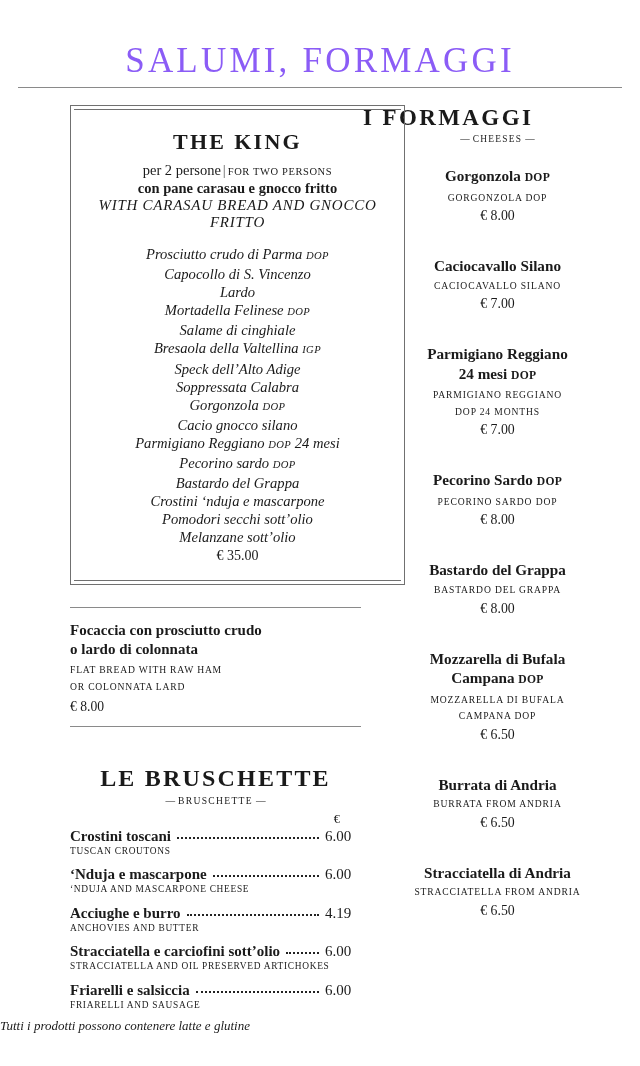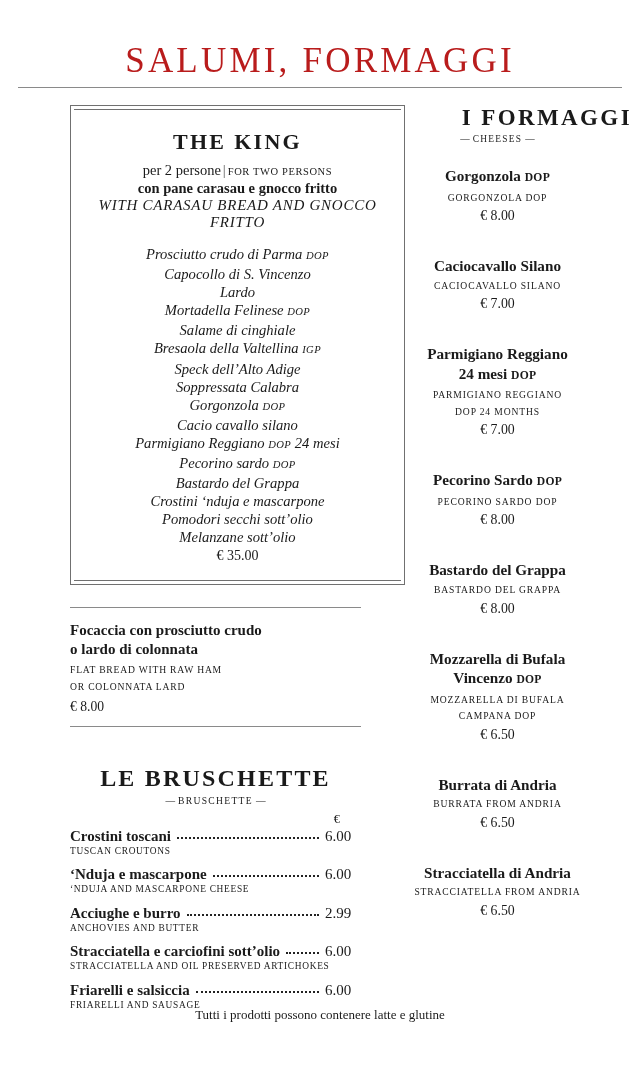--- a/index.html
+++ b/index.html
@@ -15,21 +15,21 @@
   }
 
   
   .page-title {
     text-align: center;
     font-size: 35px;
     font-weight: normal;
     letter-spacing: 3.2px;
     margin: 0;
     padding-top: 41px;
-    color: #b91c1c;
+    color: #8b5cf6;
   }
   .title-rule {
     border-bottom: 1.4px solid #8a8a8a;
     margin: 6px 18px 0 18px;
   }
 
   
   .columns {
     display: flex;
     align-items: flex-start;
@@ -191,21 +191,21 @@
   }
   .brusch-eng {
     font-size: 9.4px;
     letter-spacing: 0.7px;
     text-transform: uppercase;
     margin-top: 1px;
   }
 
   
   .formaggi-title {
-    text-align: right;
+    text-align: left;
     font-size: 23px;
     font-weight: bold;
     letter-spacing: 2.4px;
     margin: 0;
   }
   .formaggi-sub {
     text-align: center;
     font-size: 9.4px;
     letter-spacing: 1.3px;
     text-transform: uppercase;
@@ -237,22 +237,23 @@
   }
   .cheese-price {
     font-size: 13.8px;
     margin-top: 4px;
   }
 
   
   .footer-note {
     position: absolute;
     left: 0; right: 0;
-    bottom: 43px;
-    text-align: center;
+    bottom: 32px;
+    text-align: left;
+    font-style: italic;
     font-size: 13px;
   }
 </style>
 </head>
 <body>
 
 <h1 class="page-title">SALUMI, FORMAGGI</h1>
 <div class="title-rule"></div>
 
 <div class="columns">
@@ -270,21 +271,21 @@
         <div class="king-list">
             <div class="king-item"><span>Prosciutto crudo di Parma</span> <span class="sc">DOP</span></div>
             <div class="king-item"><span>Capocollo di S. Vincenzo</span></div>
             <div class="king-item"><span>Lardo</span></div>
             <div class="king-item"><span>Mortadella Felinese</span> <span class="sc">DOP</span></div>
             <div class="king-item"><span>Salame di cinghiale</span></div>
             <div class="king-item"><span>Bresaola della Valtellina</span> <span class="sc">IGP</span></div>
             <div class="king-item"><span>Speck dell’Alto Adige</span></div>
             <div class="king-item"><span>Soppressata Calabra</span></div>
             <div class="king-item"><span>Gorgonzola</span> <span class="sc">DOP</span></div>
-            <div class="king-item"><span>Cacio cavallo silano</span></div>
+            <div class="king-item"><span>Cacio gnocco silano</span></div>
             <div class="king-item"><span>Parmigiano Reggiano</span> <span class="sc">DOP</span> <span>24 mesi</span></div>
             <div class="king-item"><span>Pecorino sardo</span> <span class="sc">DOP</span></div>
             <div class="king-item"><span>Bastardo del Grappa</span></div>
             <div class="king-item"><span>Crostini ‘nduja e mascarpone</span></div>
             <div class="king-item"><span>Pomodori secchi sott’olio</span></div>
             <div class="king-item"><span>Melanzane sott’olio</span></div>
           </div>
         <div class="king-price">€ 35.00</div>
       </div>
     </div>
@@ -320,21 +321,21 @@
             <span class="brusch-name">‘Nduja e mascarpone</span>
             <span class="leader"></span>
             <span class="brusch-price">6.00</span>
           </div>
           <div class="brusch-eng">‘NDUJA AND MASCARPONE CHEESE</div>
         </div>
         <div class="brusch-row">
           <div class="brusch-line">
             <span class="brusch-name">Acciughe e burro</span>
             <span class="leader"></span>
-            <span class="brusch-price">2.99</span>
+            <span class="brusch-price">4.19</span>
           </div>
           <div class="brusch-eng">ANCHOVIES AND BUTTER</div>
         </div>
         <div class="brusch-row">
           <div class="brusch-line">
             <span class="brusch-name">Stracciatella e carciofini sott’olio</span>
             <span class="leader"></span>
             <span class="brusch-price">6.00</span>
           </div>
           <div class="brusch-eng">STRACCIATELLA AND OIL PRESERVED ARTICHOKES</div>
@@ -379,21 +380,21 @@
           <div class="cheese-eng">PECORINO SARDO DOP</div>
           <div class="cheese-price">€ 8.00</div>
         </div>
         <div class="cheese">
           <div class="cheese-name"><span>Bastardo del Grappa</span></div>
           <div class="cheese-eng">BASTARDO DEL GRAPPA</div>
           <div class="cheese-price">€ 8.00</div>
         </div>
         <div class="cheese">
           <div class="cheese-name"><span>Mozzarella di Bufala</span></div>
-          <div class="cheese-name"><span>Vincenzo</span> <span class="sc">DOP</span></div>
+          <div class="cheese-name"><span>Campana</span> <span class="sc">DOP</span></div>
           <div class="cheese-eng">MOZZARELLA DI BUFALA</div>
           <div class="cheese-eng">CAMPANA DOP</div>
           <div class="cheese-price">€ 6.50</div>
         </div>
         <div class="cheese">
           <div class="cheese-name"><span>Burrata di Andria</span></div>
           <div class="cheese-eng">BURRATA FROM ANDRIA</div>
           <div class="cheese-price">€ 6.50</div>
         </div>
         <div class="cheese">

